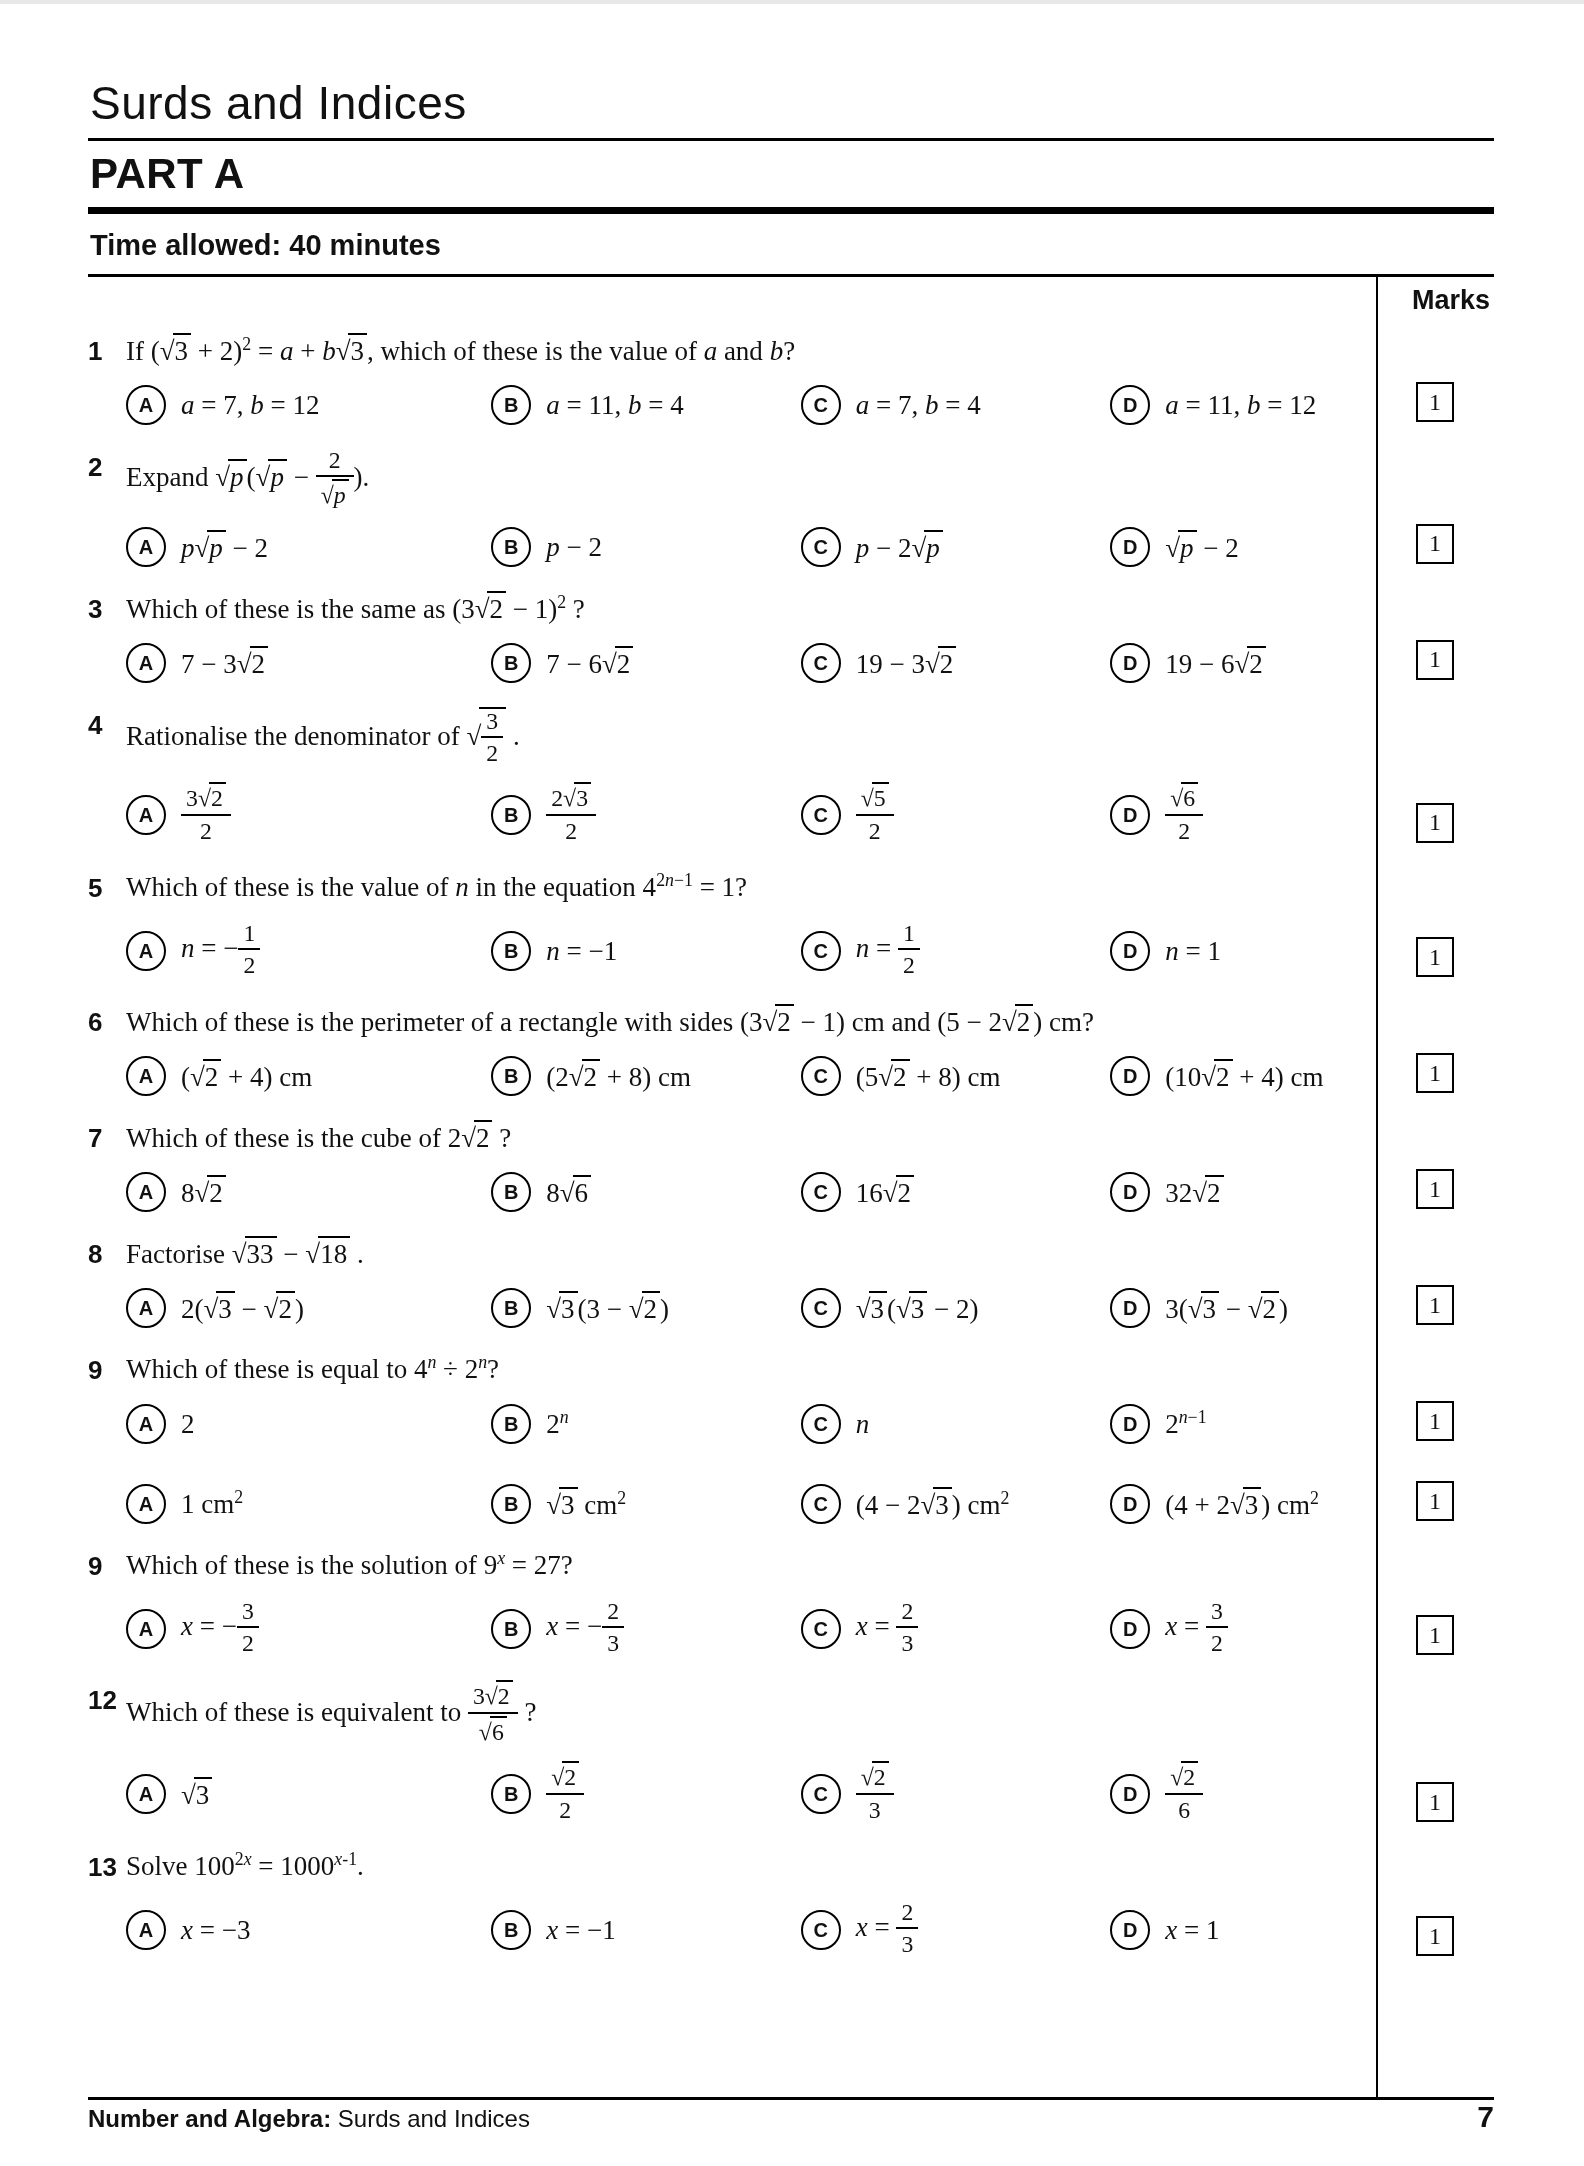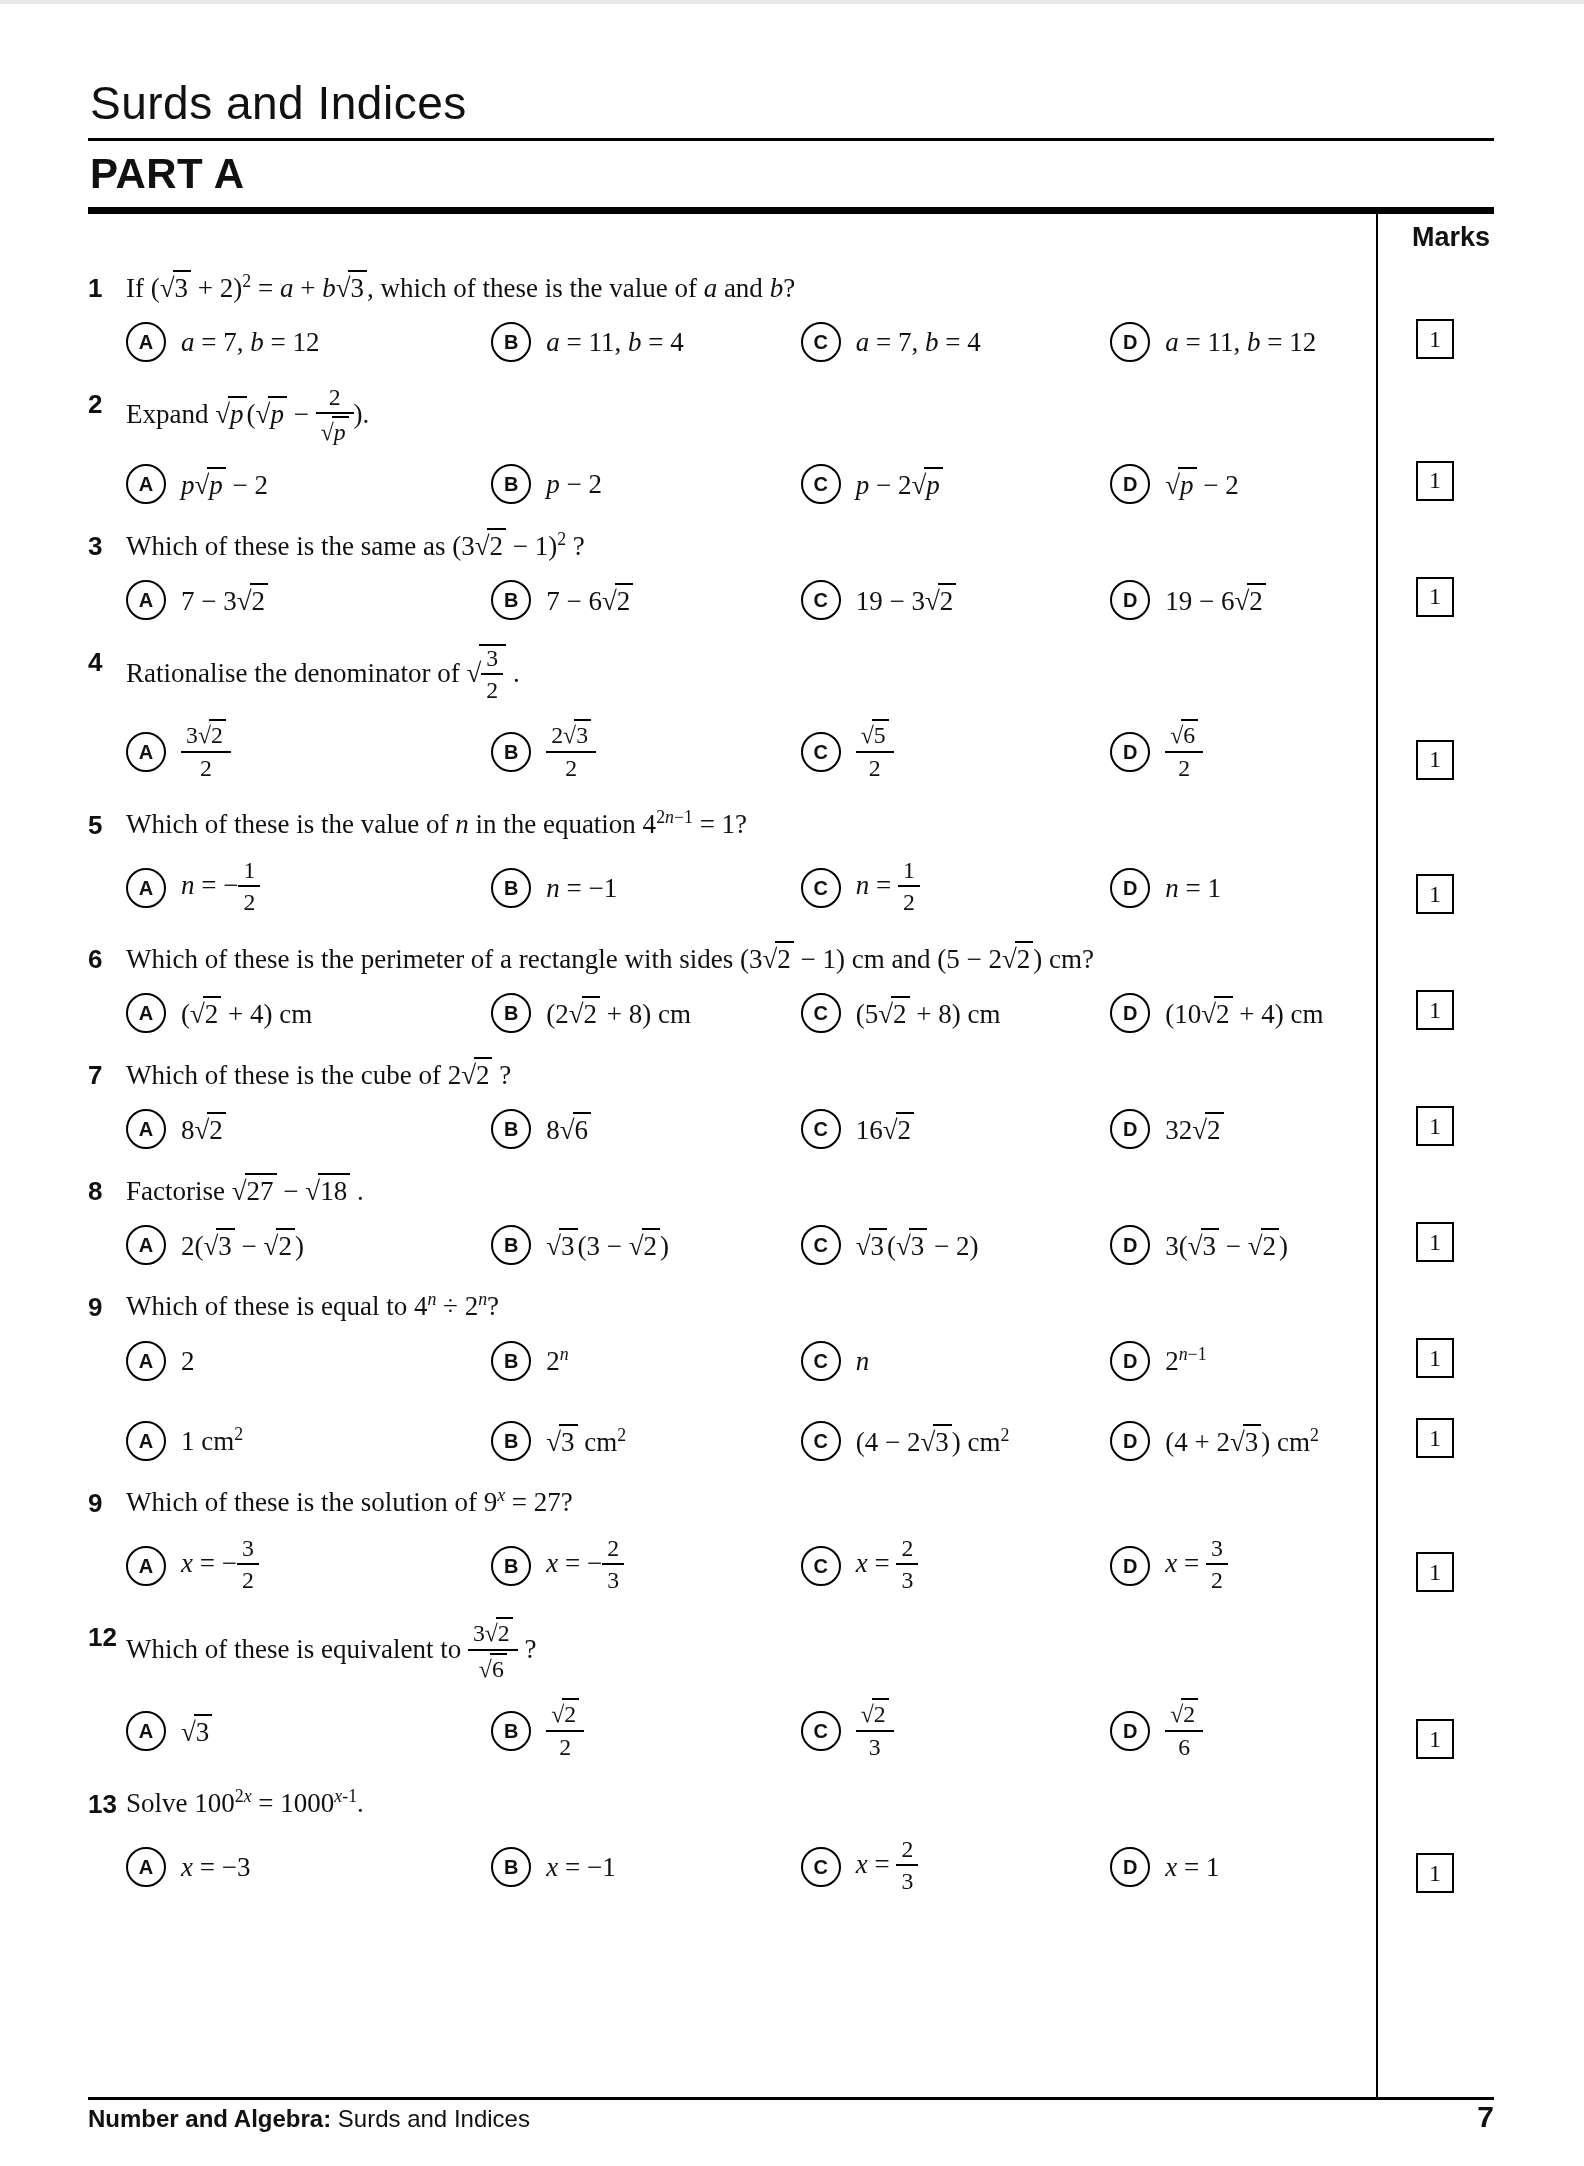--- a/index.html
+++ b/index.html
@@ -87,20 +87,21 @@
 <body>
 
 <div class="page">
 
   <h1 class="title">Surds and Indices</h1>
 
   <div class="level-row">
     <span>PART A</span>
   </div>
 
+  <div class="time-row">Time allowed: 40 minutes</div>
 
   <div class="main">
     <div class="row">
       <div class="row-main"></div>
       <div class="marks-cell marks-head">Marks</div>
     </div>
 
     <div>
   <div class="row">
     <div class="row-main q-main">
@@ -424,21 +425,21 @@
       <span class="marks-box">
               <span>1</span>
             </span>
     </div>
   </div>
 
   <div class="row">
     <div class="row-main q-main">
       <div class="stem-line">
         <span class="q-num">8</span>
-        <span class="q-stem">Factorise <span class="sq">√<span class="r">27</span></span> − <span class="sq">√<span class="r">18</span></span> .</span>
+        <span class="q-stem">Factorise <span class="sq">√<span class="r">33</span></span> − <span class="sq">√<span class="r">18</span></span> .</span>
       </div>
       <div class="options">
   <div class="opt">
     <span class="opt-letter">
                   <span>A</span>
                 </span>
     <span class="opt-text">2(<span class="sq">√<span class="r">3</span></span> − <span class="sq">√<span class="r">2</span></span>)</span>
   </div>
 
   <div class="opt">

